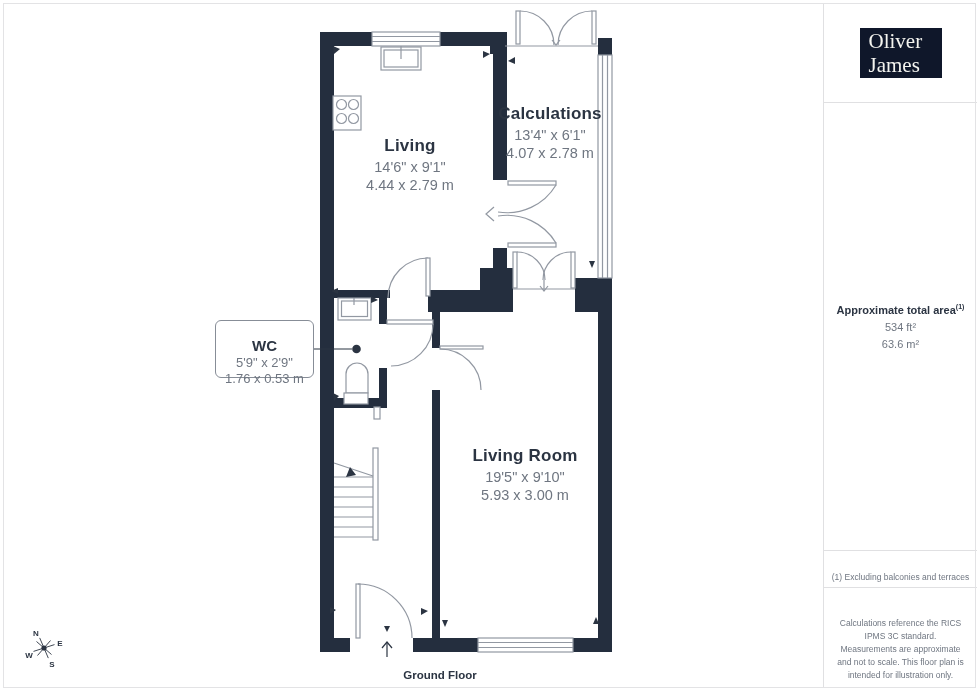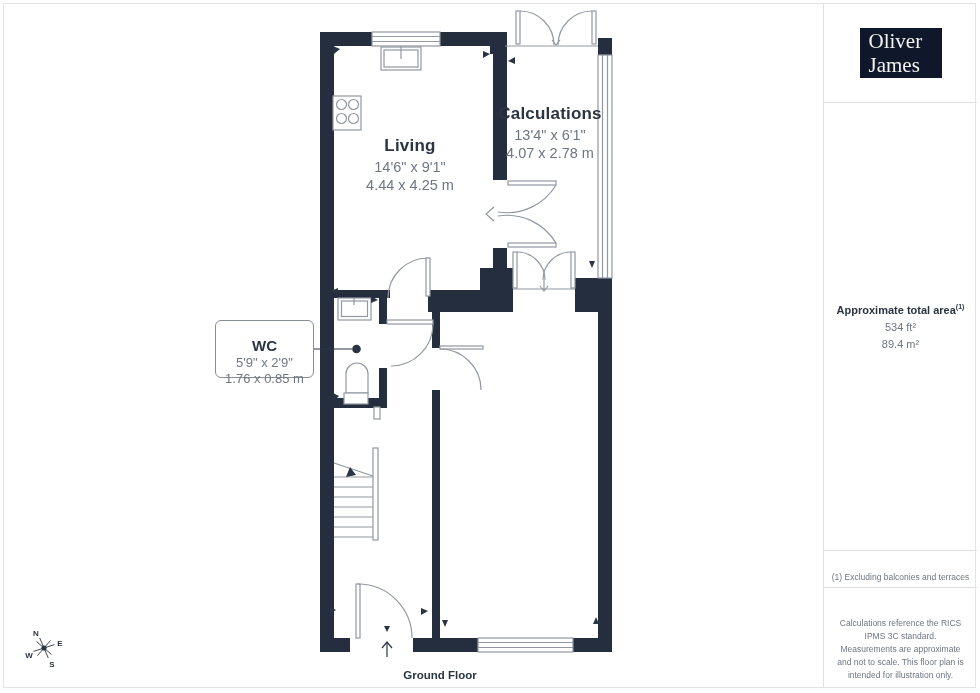--- a/index.html
+++ b/index.html
@@ -204,38 +204,45 @@
       <polygon class="tick" points="384,626 390,626 387,632"></polygon>
       <polygon class="tick" points="442,620 448,620 445,627"></polygon>
       <polygon class="tick" points="593,624 599,624 596,617"></polygon>
     </g>
   </svg>
 
   <div class="room-label" style="left:410px;top:136px">
     <div class="rname">Living</div>
     <div class="rdim">
       <div>14'6" x 9'1"</div>
-      <div>4.44 x 4.25 m</div>
+      <div>4.44 x 2.79 m</div>
     </div>
   </div>
 
   <div class="room-label" style="left:550px;top:104px">
     <div class="rname">Calculations</div>
     <div class="rdim">
       <div>13'4" x 6'1"</div>
       <div>4.07 x 2.78 m</div>
     </div>
   </div>
 
+  <div class="room-label" style="left:525px;top:446px">
+    <div class="rname">Living Room</div>
+    <div class="rdim">
+      <div>19'5" x 9'10"</div>
+      <div>5.93 x 3.00 m</div>
+    </div>
+  </div>
 
   <div class="wc-callout">
     <div class="rname">WC</div>
     <div class="rdim">
       <div>5'9" x 2'9"</div>
-      <div>1.76 x 0.85 m</div>
+      <div>1.76 x 0.53 m</div>
     </div>
   </div>
 
   <div class="floor-label">Ground Floor</div>
 
   <span class="compass-letter" style="left:36px;top:633px">N</span>
   <span class="compass-letter" style="left:60px;top:643px">E</span>
   <span class="compass-letter" style="left:52px;top:664px">S</span>
   <span class="compass-letter" style="left:29px;top:655px">W</span>
 
@@ -245,21 +252,21 @@
         <div>Oliver</div>
         <div>James</div>
       </div>
     </div>
 
     <div class="sb-cell sb-area-cell">
       <div class="area-heading">
         <span>Approximate total area</span><sup>(1)</sup>
       </div>
       <div class="area-val">534 ft²</div>
-      <div class="area-val">89.4 m²</div>
+      <div class="area-val">63.6 m²</div>
     </div>
 
     <div class="sb-cell sb-footnote-cell">
       <div class="footnote-text">(1) Excluding balconies and terraces</div>
     </div>
 
     <div class="sb-cell sb-disclaimer-cell">
       <div class="disclaimer-text">Calculations reference the RICS IPMS 3C standard. Measurements are approximate and not to scale. This floor plan is intended for illustration only.</div>
       <div class="provider">
         <span>GIRAFFE</span><b>360</b>

